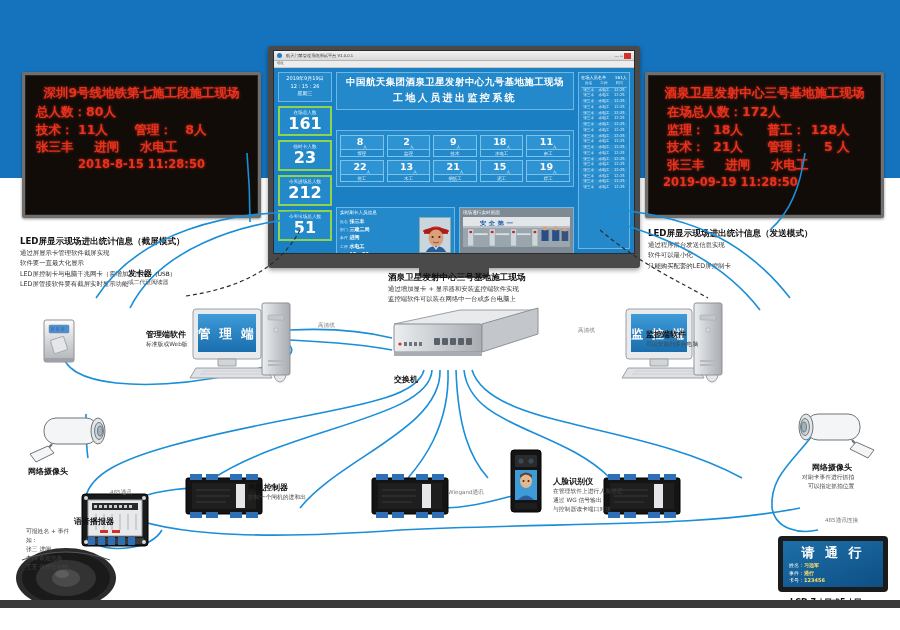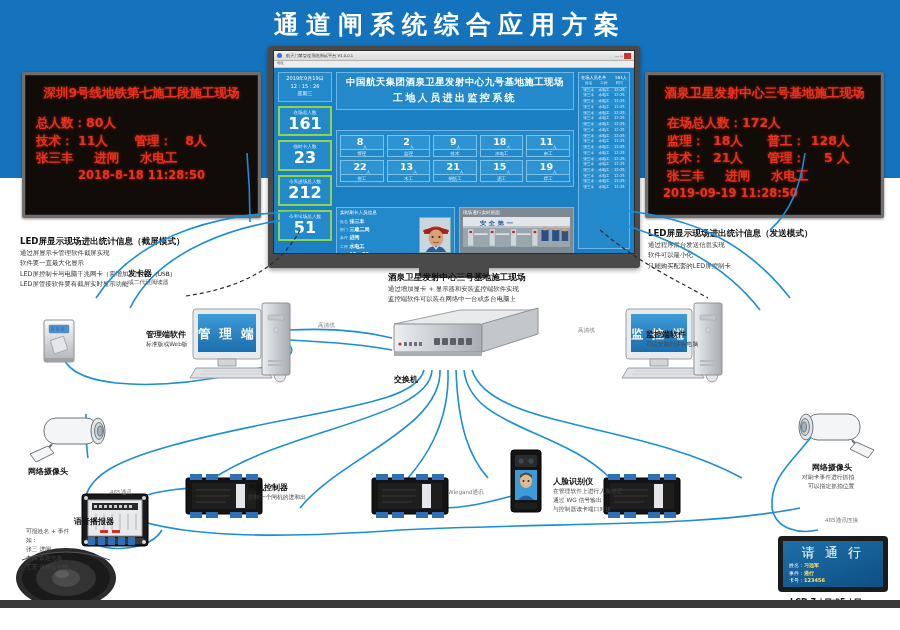--- a/index.html
+++ b/index.html
@@ -34,21 +34,21 @@
   .led-inner {
     background:#120c08; border:1px solid #2a2220;
     padding:8px 10px 6px 10px;
   }
   .led-line {
     color:#e8321e; font-weight:bold; white-space:nowrap;
     font-family:"DejaVu Sans",sans-serif;
     text-shadow:0 0 3px rgba(232,50,30,.75);
     line-height:1.42;
   }
-  .led-title { font-size:12.5px; text-align:center; margin-bottom:12px; }
+  .led-title { font-size:12.5px; text-align:center; margin-bottom:1px; }
   .led-row   { font-size:12.5px; }
   .led-date  { font-size:11.5px; text-align:center; }
   .led-sp { display:inline-block; }
 
   
   .cap-title { font-size:8.6px; font-weight:bold; color:#111; white-space:nowrap;
                font-family:"DejaVu Sans",sans-serif; }
   .cap-line  { font-size:6.4px; color:#333; white-space:nowrap; line-height:1.62;
                font-family:"DejaVu Sans",sans-serif; }
   .cap-block { position:absolute; }
@@ -137,40 +137,39 @@
   
   .diagram { position:absolute; left:0; top:178px; width:771px; height:452px;text-decoration:underline; }
   svg.layer { position:absolute; left:0; top:0; width:900px; height:452px;
               overflow:visible; }
 
   
   .lcd { position:absolute; left:778px; top:536px; width:110px; height:56px;
          background:#1b1b1b; border-radius:4px; padding:5px; }
   .lcd-screen { width:100%; height:100%; background:linear-gradient(160deg,#1e6fa8,#0d4f85);
                 position:relative; overflow:hidden; }
-  .lcd-big { text-align:center; font-size:13px; font-weight:normal; color:#fff;
+  .lcd-big { text-align:center; font-size:13px; font-weight:bold; color:#fff;
              letter-spacing:3px; margin-top:3px; text-shadow:0 1px 2px #053);
              font-family:"DejaVu Sans",sans-serif; }
   .lcd-f { font-size:5px; color:#fff; line-height:1.5; padding-left:6px;
            font-family:"DejaVu Sans",sans-serif; }
   .lcd-f b { color:#ffe06a; }
 
   .floor { position:absolute; left:0; top:600px; width:900px; height:8px;
            background:#3a3a3a; }
   .floor2 { position:absolute; left:0; top:608px; width:900px; height:22px;
             background:#ffffff; }
 </style>
 </head>
 <body>
 
 <div id="stage">
 
   <div class="header"></div>
   <div class="header-strip"></div>
-  <div class="header-title">通道闸系统综合应用方案</div>
 
   <div class="led-wrap" style="left:22px; top:72px;">
     <div class="led-outer">
       <div class="led-inner" style="width:233px; height:140px;">
         <div class="led-line led-title">深圳9号线地铁第七施工段施工现场</div>
         <div class="led-line led-row">
           <span>总人数：</span><span>80人</span>
         </div>
         <div class="led-line led-row">
           <span>技术：</span>
@@ -179,21 +178,21 @@
           <span>管理：</span>
           <span class="led-sp" style="width:30px;text-align:right">8人</span>
         </div>
         <div class="led-line led-row">
           <span>张三丰</span>
           <span class="led-sp" style="width:12px"></span>
           <span>进闸</span>
           <span class="led-sp" style="width:12px"></span>
           <span>水电工</span>
         </div>
-        <div class="led-line led-date">2018-8-18 11:28:50</div>
+        <div class="led-line led-date">2018-8-15 11:28:50</div>
       </div>
     </div>
   </div>
 
   <div class="led-wrap" style="left:645px; top:72px;">
     <div class="led-outer">
       <div class="led-inner" style="width:233px; height:140px;">
         <div class="led-line led-title">酒泉卫星发射中心三号基地施工现场</div>
         <div class="led-line led-row" style="padding-left:8px">
           <span>在场总人数：</span><span>172人</span>

